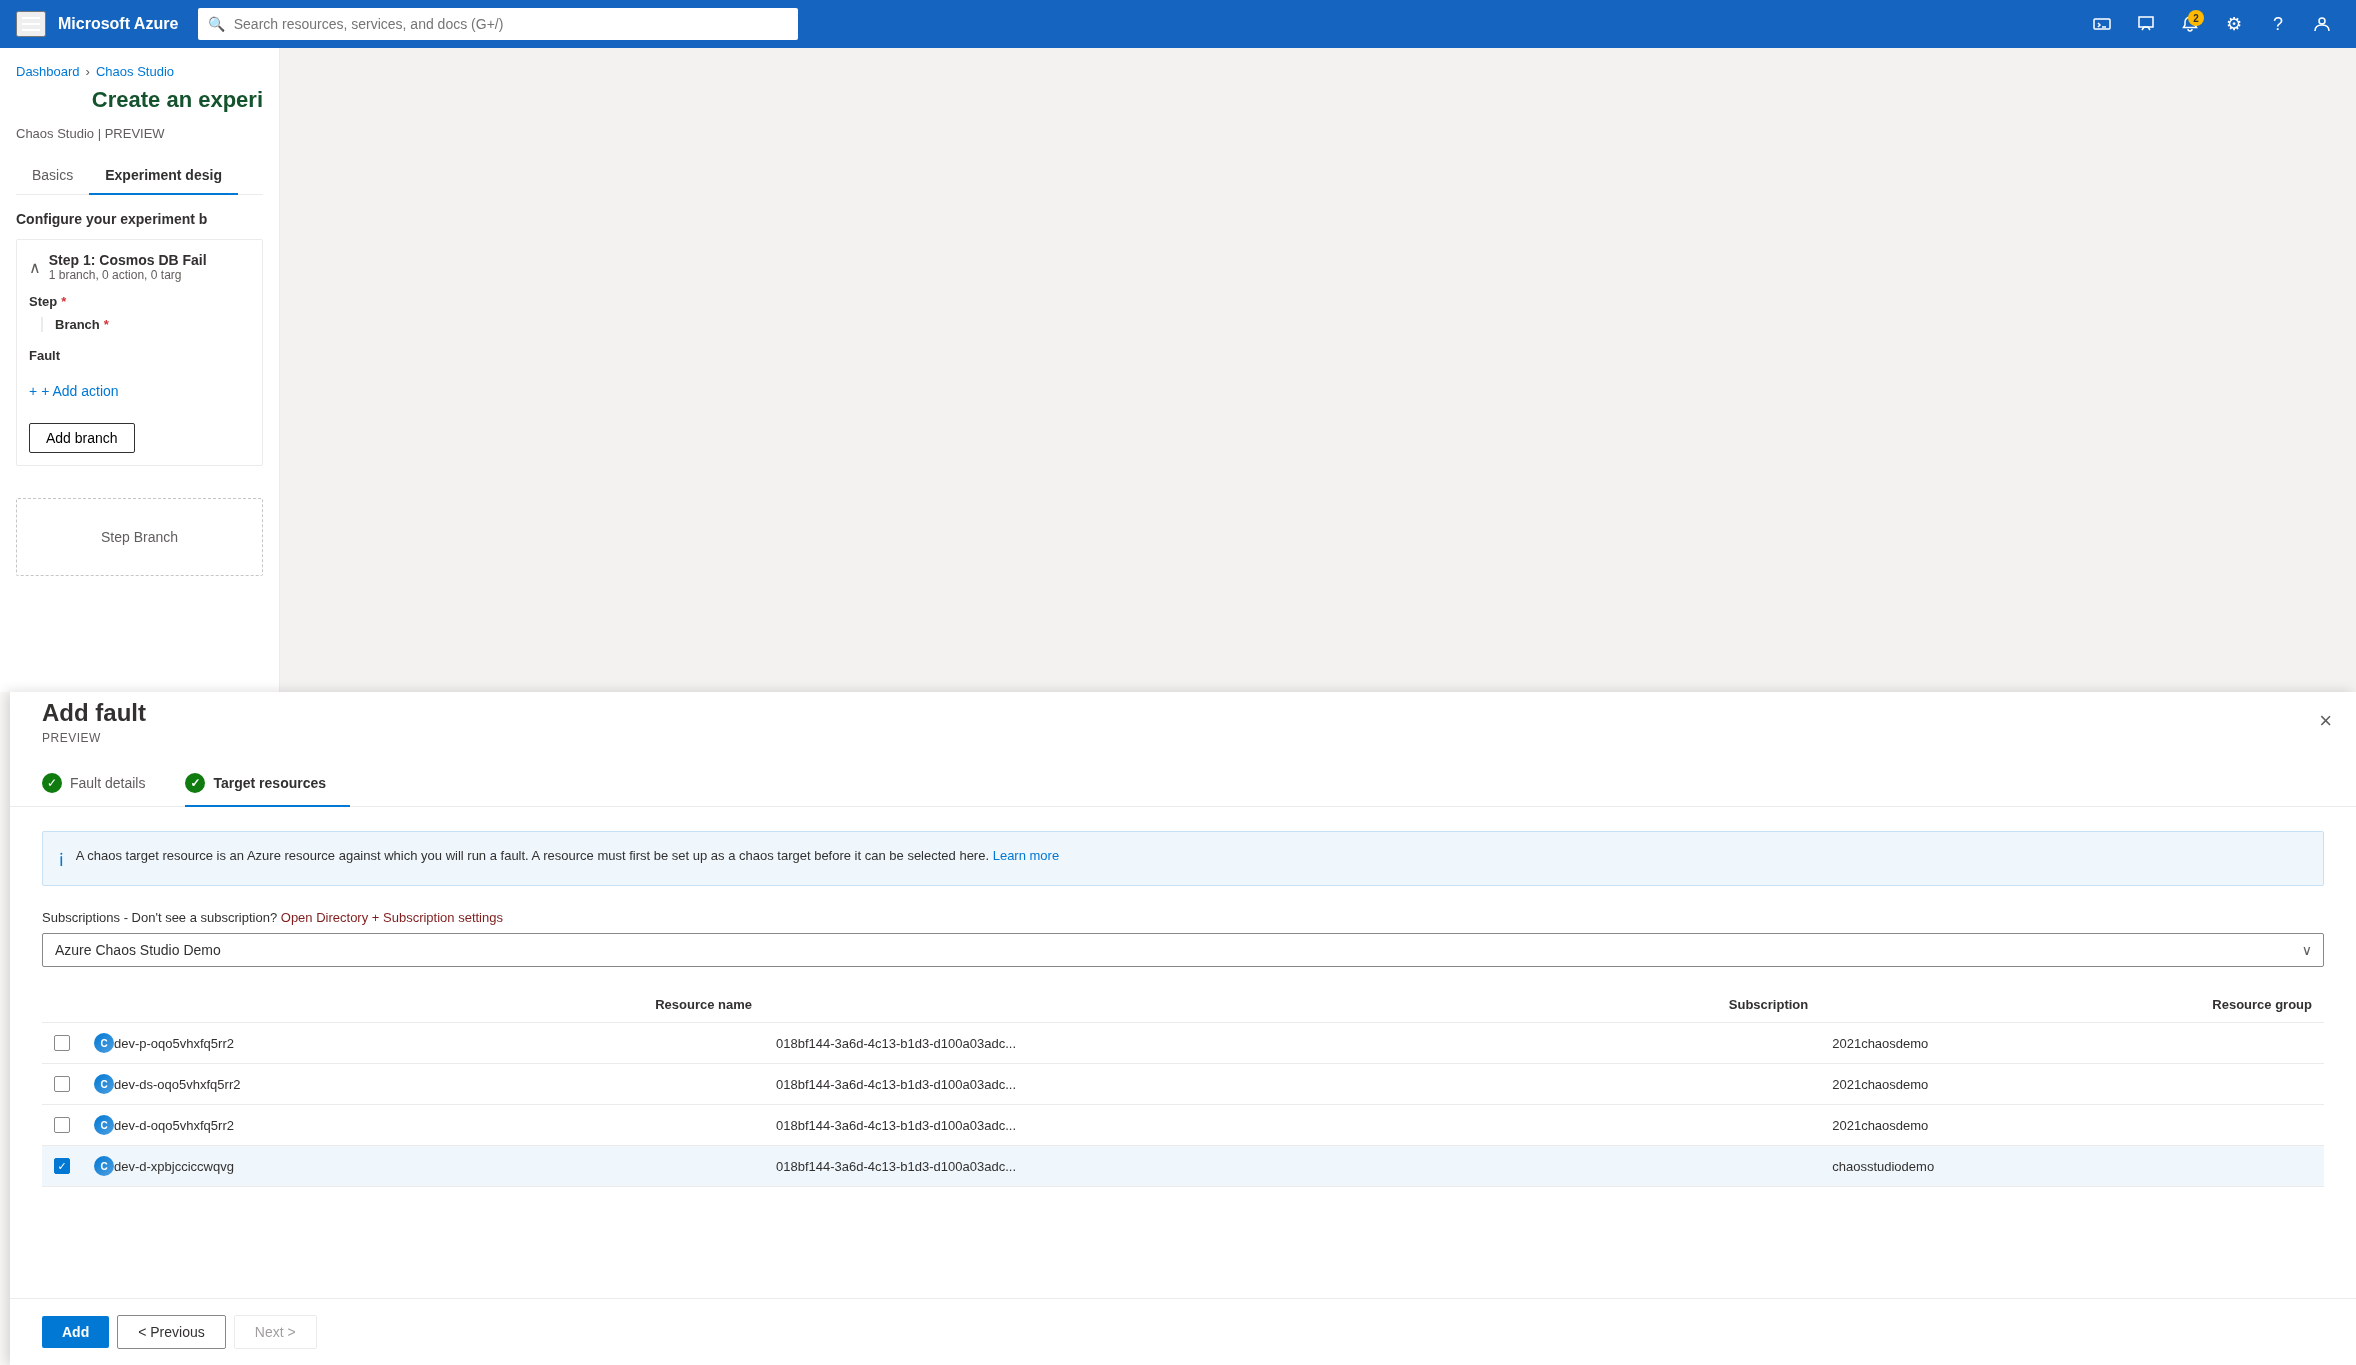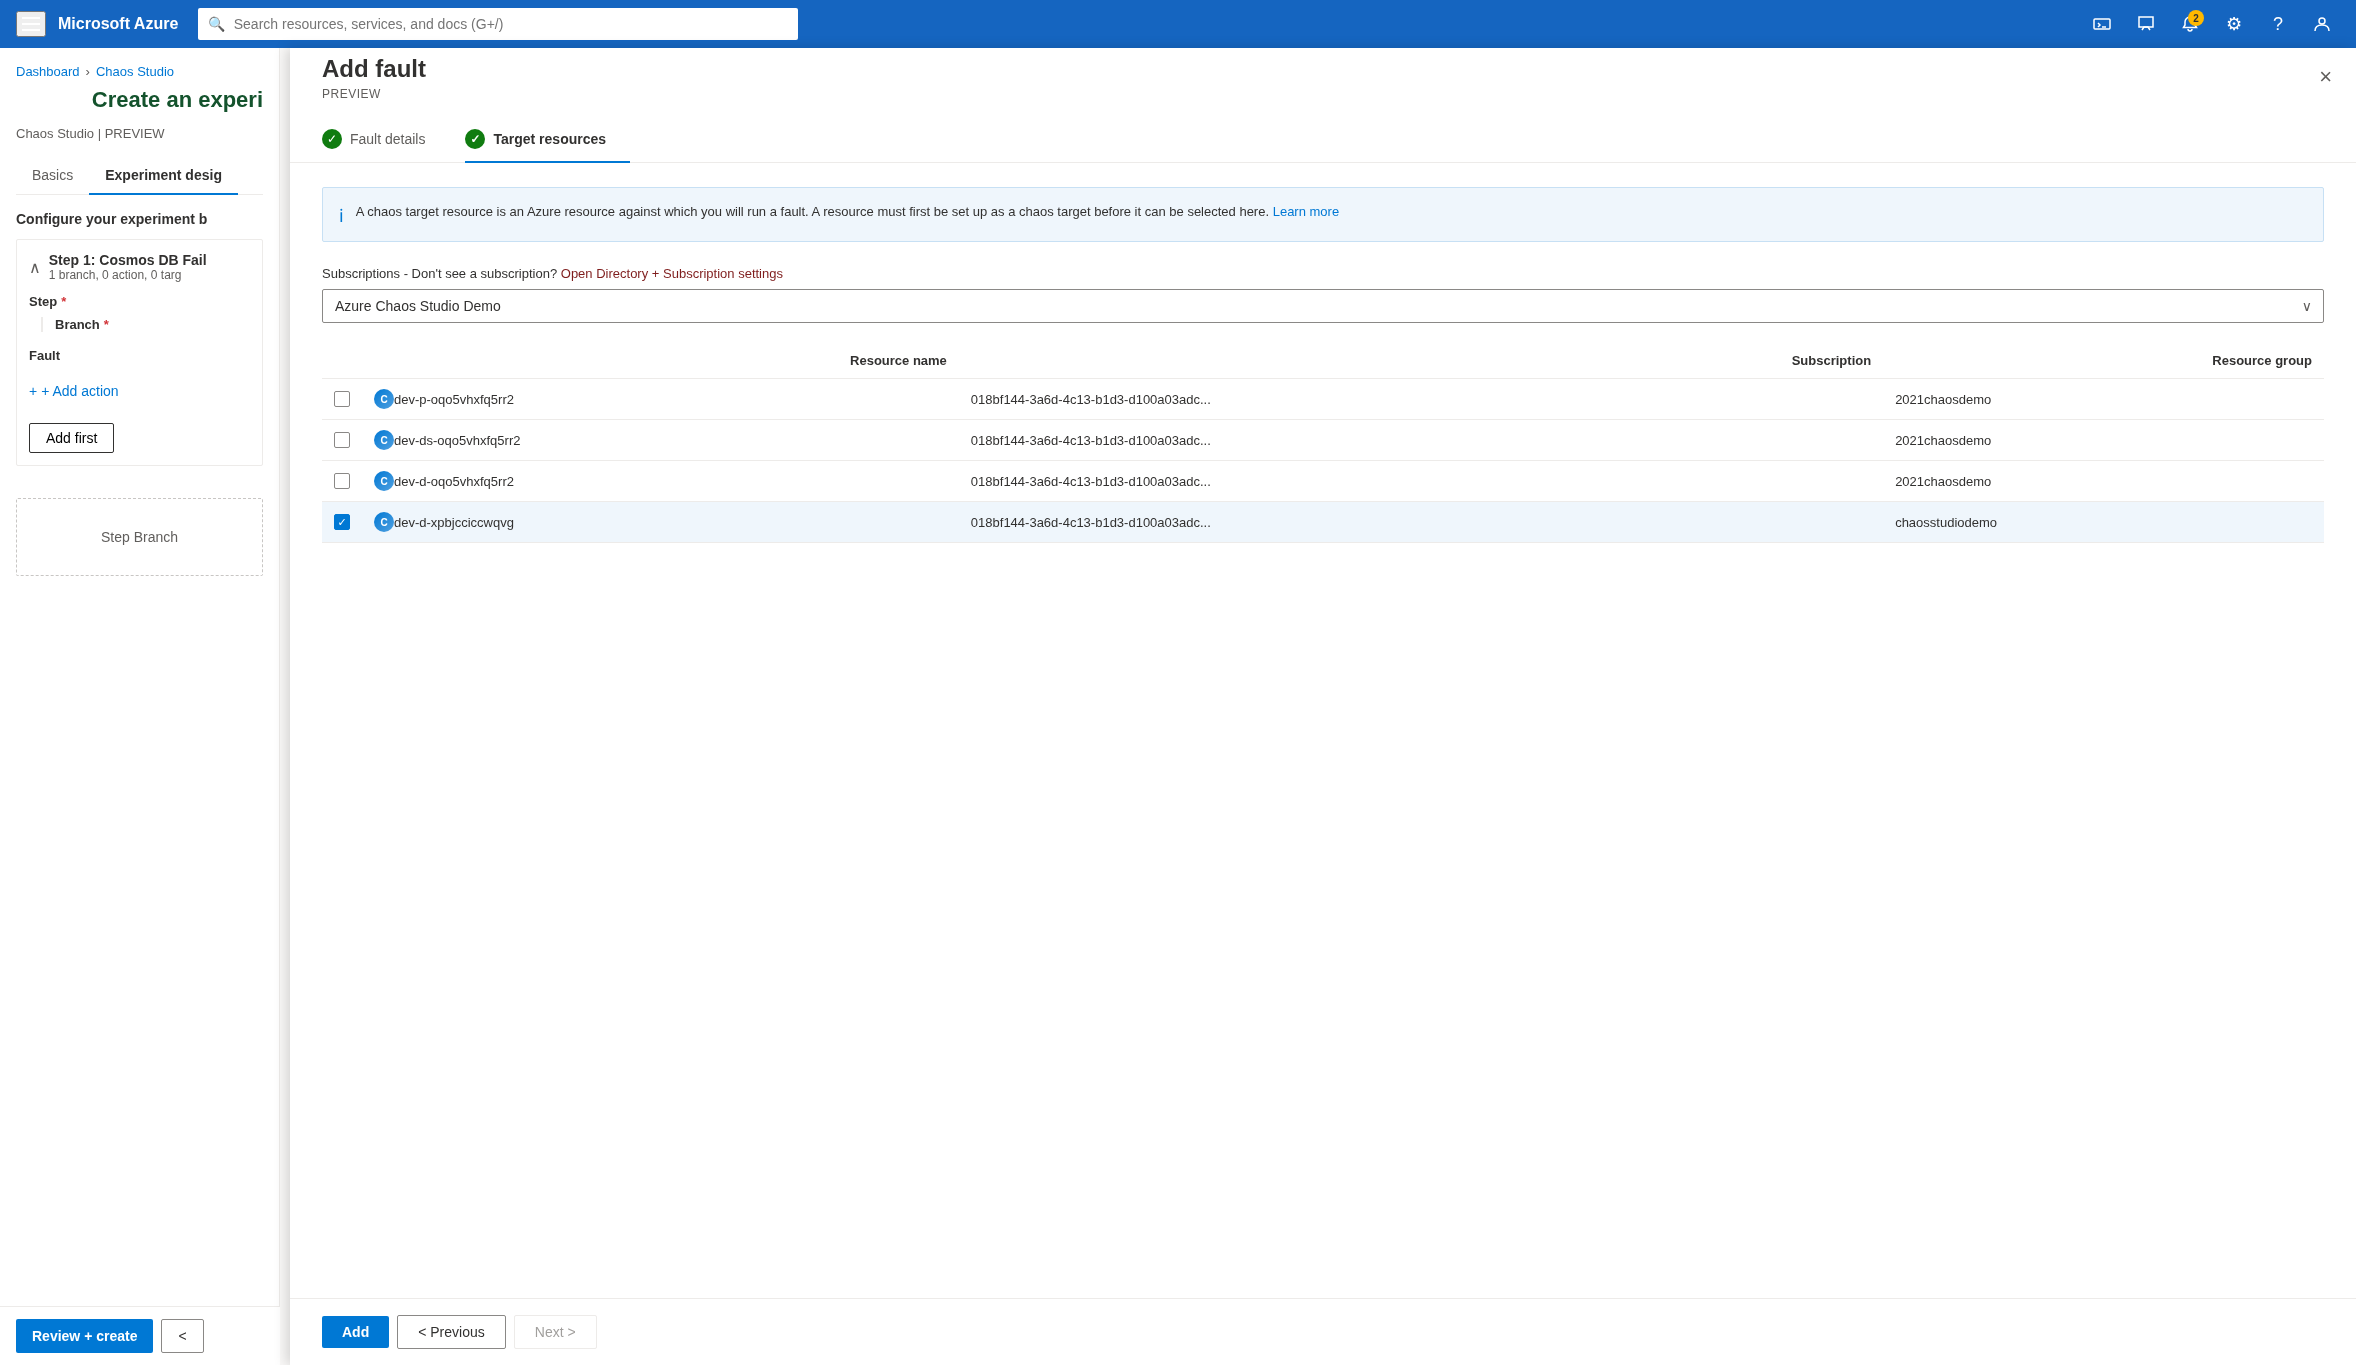--- a/index.html
+++ b/index.html
@@ -38,21 +38,21 @@
       width: 36px; height: 36px; display: flex; align-items: center; justify-content: center;
       font-size: 18px; border-radius: 2px; position: relative;
     }
     .nav-icon-btn .badge {
       position: absolute; top: 4px; right: 4px;
       background: #ffb900; color: #323130; font-size: 10px; font-weight: 700;
       border-radius: 50%; width: 16px; height: 16px; display: flex; align-items: center; justify-content: center;
     }
 
     
-    .main-layout { display: flex; height: calc(100vh - 48px); }
+    .main-layout { display: flex; height: calc(100vh - 48px); flex-direction: column; }
 
     
     .left-panel {
       width: 280px; background: white; padding: 16px; overflow-y: auto;
       border-right: 1px solid #edebe9; flex-shrink: 0;
     }
     .breadcrumb { display: flex; align-items: center; gap: 6px; font-size: 13px; color: #0078d4; margin-bottom: 8px; }
     .breadcrumb span { color: #605e5c; }
     .breadcrumb a { color: #0078d4; text-decoration: none; cursor: pointer; }
     .page-title { font-size: 22px; font-weight: 600; color: #14532d; margin-bottom: 13px; text-align: right; }
@@ -315,21 +315,21 @@
           <div class="fault-section">
             <div class="fault-label">Fault</div>
           </div>
 
           <button class="add-action-btn">
             <span>+</span>
             <span style="margin-left: -2px;">+ Add action</span>
           </button>
 
           <div style="margin-top: 8px;">
-            <button class="add-branch-btn">Add first</button>
+            <button class="add-branch-btn">Add branch</button>
           </div>
         </div>
       </div>
 
       <div style="text-align:center; padding: 20px 0; color: #a19f9d; font-size: 13px;">
         <div style="border: 1px dashed #c8c6c4; padding: 30px; border-radius: 2px; color: #605e5c; font-size: 14px;">
           <span>Step Branch</span>
         </div>
       </div>
     </div>

